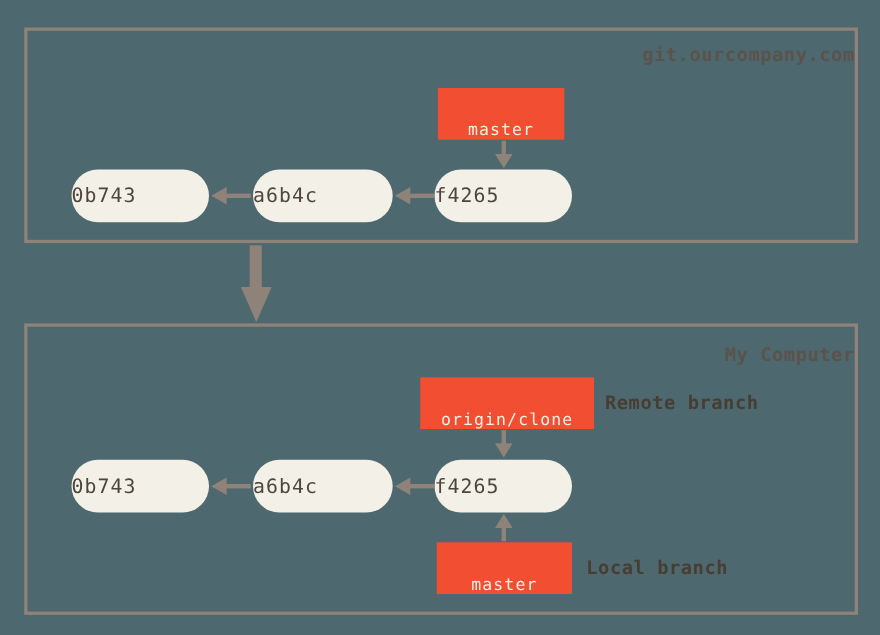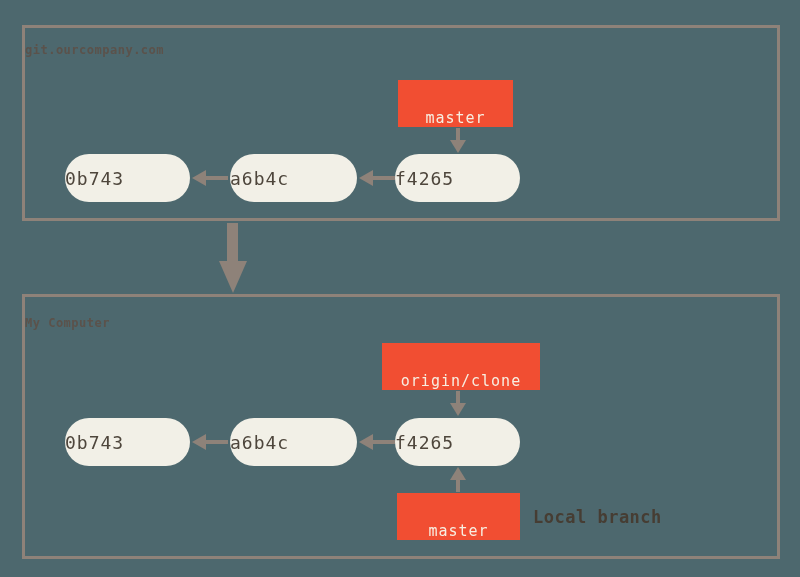--- a/index.html
+++ b/index.html
@@ -9,21 +9,21 @@
     --commit-text:#4e463c;
     --branch-fill:#f14e32;
     --branch-text:#f7efe2;
     --label-text:#463d33;
     --title-text:#5b524b;
   }
   html,body{margin:0;padding:0;}
   body{background:var(--bg);font-family:"DejaVu Sans Mono","Liberation Mono",monospace;}
   .stage{position:relative;width:800px;height:577px;background:var(--bg);overflow:hidden;}
   .frame{position:absolute;border:3px solid var(--line);box-sizing:border-box;background:transparent;}
-  .frame-title{position:absolute;left:0;right:0;text-align:left;font-size:12px;font-weight:bold;
+  .frame-title{position:absolute;left:0;right:0;text-align:right;font-size:17px;font-weight:bold;
     color:var(--title-text);line-height:20px;letter-spacing:0.5px;}
   .branch{position:absolute;background:var(--branch-fill);color:var(--branch-text);
     display:flex;align-items:flex-end;justify-content:center;font-size:15px;letter-spacing:1px;}
   .commit{position:absolute;height:48px;background:var(--commit-fill);color:var(--commit-text);
     border-radius:24px;display:flex;align-items:center;justify-content:flex-start;
     font-size:18px;letter-spacing:1px;}
   .annotation{position:absolute;font-size:17px;font-weight:bold;color:var(--label-text);
     line-height:22px;letter-spacing:0.5px;white-space:nowrap;}
   .command{position:absolute;font-size:17px;font-weight:bold;color:var(--label-text);
     line-height:22px;white-space:nowrap;}
@@ -90,20 +90,21 @@
     <div class="head"></div>
   </div>
 
   <div class="frame" style="left:22px;top:294px;width:758px;height:265px;">
     <div class="frame-title" style="top:16px;">My Computer</div>
   </div>
 
   <div class="branch" style="left:382px;top:343px;width:158px;height:47px;">
     <span>origin/clone</span>
   </div>
+  <div class="annotation" style="left:550px;top:356px;">Remote branch</div>
 
   <div class="arrow arrow-down" style="left:450px;top:391px;">
     <div class="shaft"></div>
     <div class="head"></div>
   </div>
 
   <div class="commit" style="left:65px;top:418px;width:125px;">
     <span>0b743</span>
   </div>
   <div class="commit" style="left:230px;top:418px;width:127px;">

